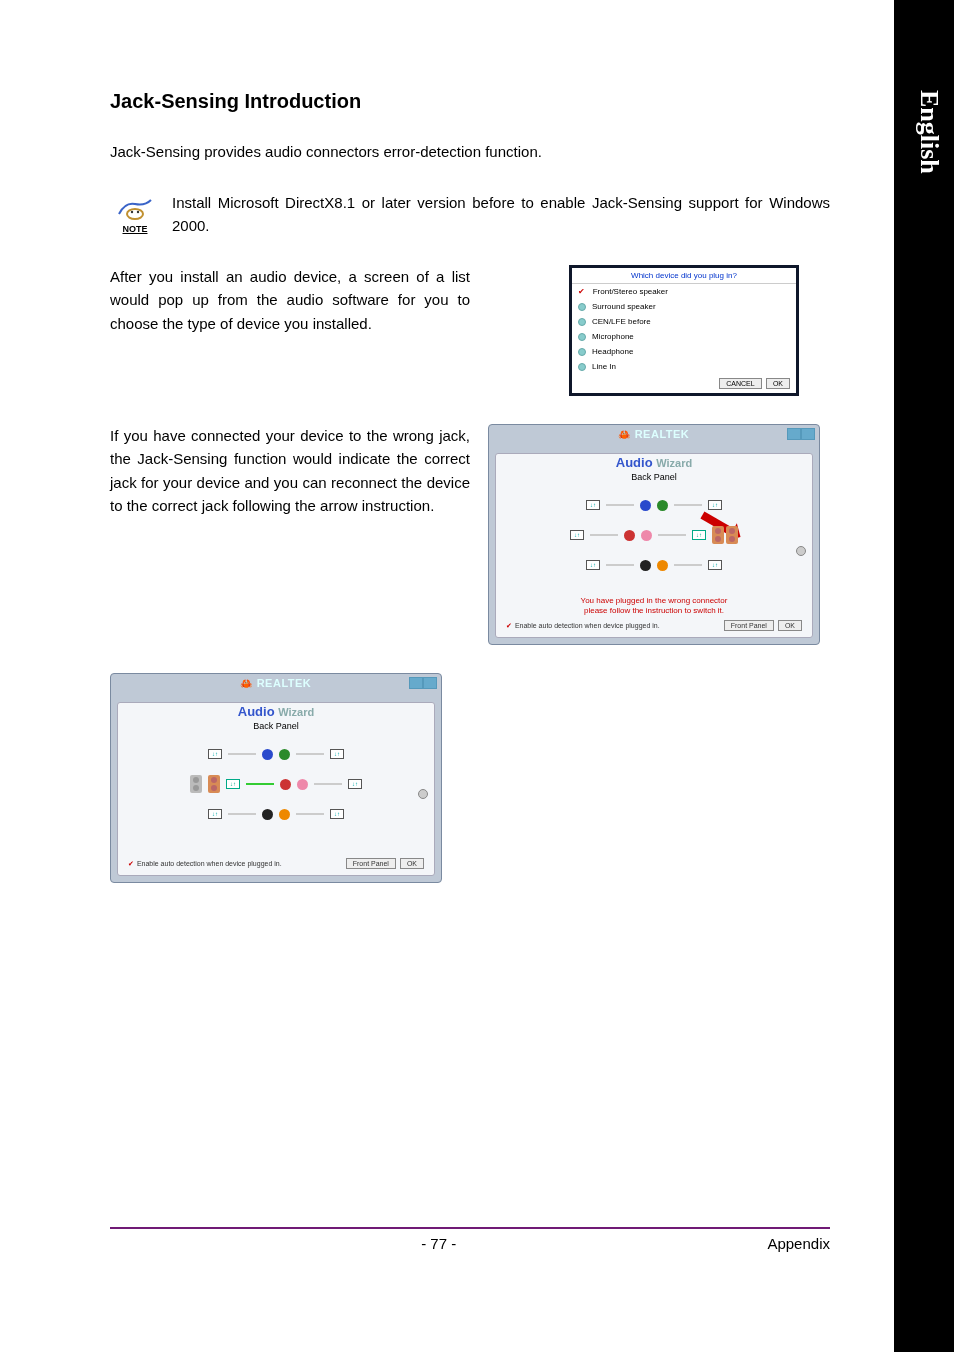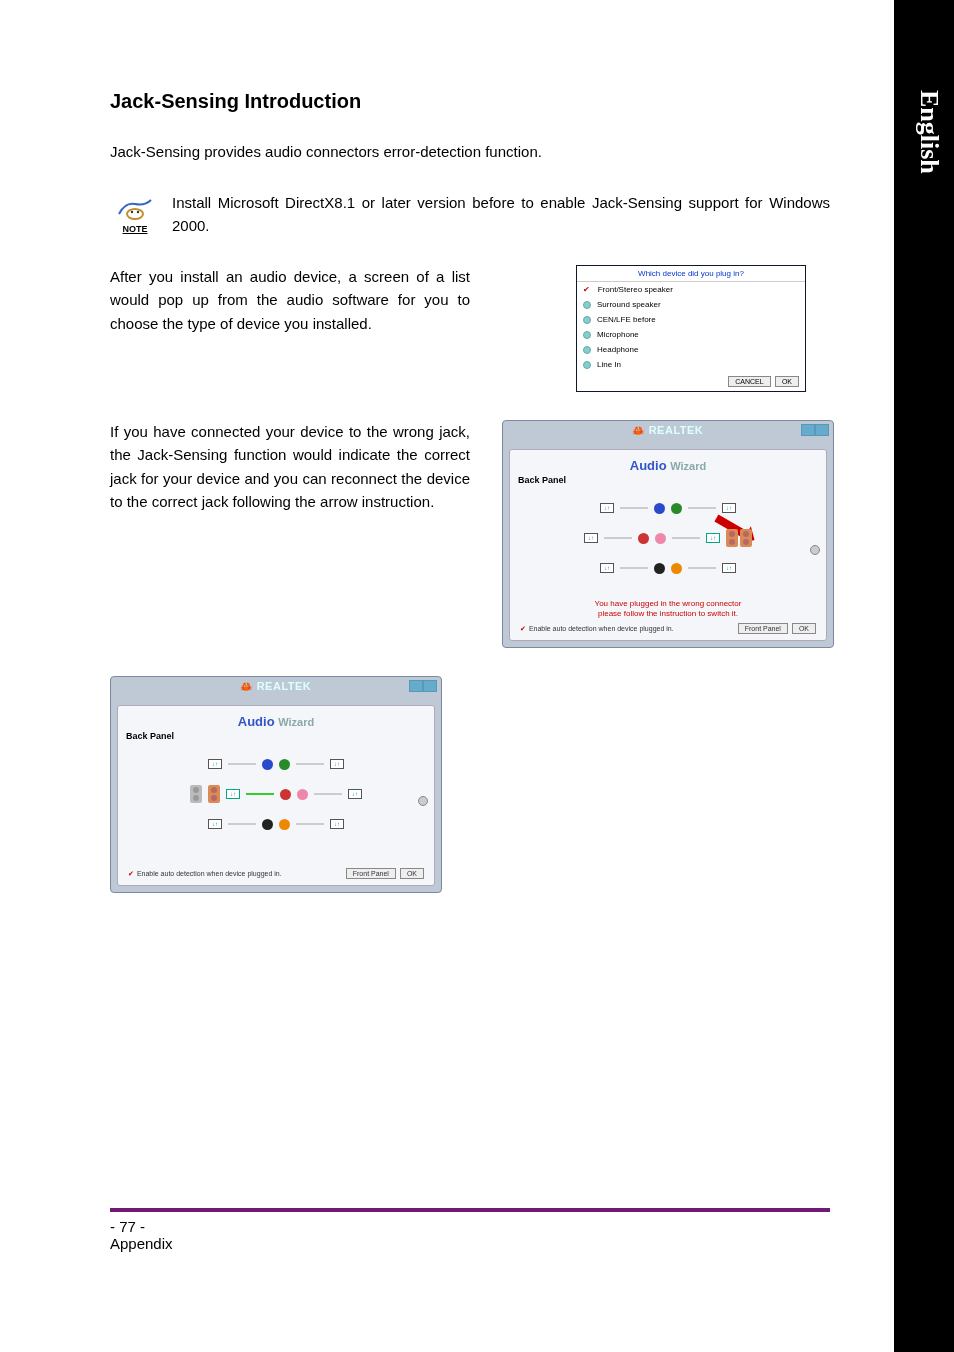--- a/index.html
+++ b/index.html
@@ -6,44 +6,44 @@
   body { width: 954px; height: 1352px; background: #fff; font-family: Arial, Helvetica, sans-serif; position: relative; }
   .black-bar { position: absolute; top: 0; right: 0; width: 60px; height: 1352px; background: #000; }
   .tab-label { position: absolute; top: 90px; right: 10px; color: #fff; font-family: "Times New Roman", serif; font-weight: bold; font-size: 26px; writing-mode: vertical-rl; text-orientation: mixed; }
   .page { position: absolute; top: 90px; left: 110px; width: 720px; }
   h2 { font-size: 20px; font-weight: bold; margin-bottom: 30px; }
   .intro { font-size: 15px; margin-bottom: 32px; }
   .note-row { display: flex; align-items: flex-start; gap: 12px; margin-bottom: 28px; }
   .note-icon { width: 50px; flex: 0 0 50px; text-align: center; font-size: 9px; }
   .note-icon svg { display: block; margin: 0 auto 2px; }
   .note-text { font-size: 15px; line-height: 1.5; text-align: justify; }
-  .section { display: flex; gap: 32px; margin-bottom: 28px; align-items: flex-start; }
+  .section { display: flex; gap: 18px; margin-bottom: 28px; align-items: flex-start; }
   .section .text { flex: 0 0 360px; font-size: 15px; line-height: 1.55; text-align: justify; }
   .section .fig { flex: 1; }
 
   
-  .dialog1 { width: 230px; border: 1px solid #0f172a; background: #fff; font-size: 8px; margin-left: auto; margin-right: 24px; }
+  .dialog1 { width: 230px; border: 3px solid #0f172a; background: #fff; font-size: 8px; margin-left: auto; margin-right: 31px; }
   .dialog1 .title { text-align: center; color: #0033cc; padding: 3px 0; border-bottom: 1px solid #ccc; }
   .dialog1 .opt { display: flex; align-items: center; gap: 6px; padding: 3px 6px; }
   .dialog1 .opt .dot { width: 8px; height: 8px; border-radius: 50%; background: #8cc; border: 1px solid #6aa; flex: 0 0 8px; }
   .dialog1 .opt.sel::before { content:"✔"; color:#c00; font-size:8px; margin-right:2px; }
   .dialog1 .btns { text-align: right; padding: 4px 6px; }
   .mini-btn { display: inline-block; border: 1px solid #888; font-size: 7px; padding: 1px 6px; background:#eee; margin-left:2px; }
 
   
   .rt-window { width: 332px; background: #bfc9d6; border: 1px solid #7a8aa0; position: relative; font-size: 8px; border-radius: 4px; }
   .rt-titlebar { height: 22px; position:relative; }
   .rt-brand { text-align: center; color: #dff; font-family: "Trebuchet MS", sans-serif; font-size: 11px; font-weight: bold; letter-spacing: .5px; padding-top: 3px; }
   .rt-brand .crab { font-size: 10px; margin-right:3px; }
   .rt-winbtns { position: absolute; top: 3px; right: 4px; display:flex; gap:0; }
   .rt-winbtn { width: 14px; height: 12px; background: #6ac; border: 1px solid #59b; }
-  .rt-inner { margin: 6px; background: #f4f6f9; border: 1px solid #aab; border-radius: 3px; padding: 8px 8px 6px; position: relative; }
+  .rt-inner { margin: 6px; background: #f4f6f9; border: 1px solid #aab; border-radius: 3px; padding: 1px 8px 6px; position: relative; }
   .aw-title { text-align:center; font-family: Arial; color:#3355cc; font-weight:bold; font-size:13px; }
   .aw-title .wiz { color:#8aa; font-size:11px; }
-  .aw-sub { text-align:left; font-size:9px; margin: 2px 0 8px; font-weight: bold; }
+  .aw-sub { text-align:center; font-size:9px; margin: 2px 0 8px; }
   .panel-grid { width: 240px; margin: 0 auto; position: relative; height: 100px; }
   .jrow { display:flex; align-items:center; justify-content:center; gap:6px; height:30px; }
   .jarrow { width: 28px; height:2px; background:#ccc; position:relative; }
   .jarrow.grn { background:#3c3; }
   .jack { width:11px; height:11px; border-radius:50%; background:#555; }
   .jack.blue{background:#2a4acc;} .jack.grn{background:#2a8a2a;} .jack.red{background:#c33;} .jack.blk{background:#222;} .jack.pnk{background:#e8a;} .jack.org{background:#e80;}
   .plug { width:14px; height:10px; border:1px solid #555; background:#fff; font-size:6px; display:flex; align-items:center; justify-content:center; color:#0aa; }
   .spk { display:flex; gap:2px; }
   .spk-box { width:12px; height:18px; background:#d88b55; border-radius:2px; position:relative; }
   .spk-box::before,.spk-box::after{content:"";position:absolute;left:3px;width:6px;height:6px;border-radius:50%;background:#b66;}
@@ -51,21 +51,21 @@
   .spk.muted .spk-box { background:#bbb; } .spk.muted .spk-box::before,.spk.muted .spk-box::after{background:#999;}
   .warn { color:#c00; text-align:center; font-size:8px; margin-top:6px; line-height:1.2; }
   .rt-footer { display:flex; align-items:center; justify-content:space-between; padding: 5px 2px 0; font-size:7px; color:#333; }
   .rt-footer .chk::before { content:"✔"; color:#c00; margin-right:3px; }
   .big-arrow { position:absolute; width:36px; height:8px; background:#c00; }
   .big-arrow::after { content:""; position:absolute; width:0; height:0; border:10px solid transparent; }
   .big-arrow.diag { transform: rotate(30deg); right: 38px; top: 30px; }
   .big-arrow.diag::after { border-left-color:#c00; right:-18px; top:-6px; }
   .vol-ctrl { position:absolute; right:6px; top:50%; width:10px; height:10px; border-radius:50%; background:#ccc; border:1px solid #888; }
 
-  .footer-bar { position: absolute; bottom: 100px; left: 110px; width: 720px; border-top: 4px solid #701a75; padding-top: 6px; display: flex; justify-content: space-between; font-size: 15px; flex-direction: column; }
+  .footer-bar { position: absolute; bottom: 100px; left: 110px; width: 720px; border-top: 2px solid #701a75; padding-top: 6px; display: flex; justify-content: space-between; font-size: 15px; }
 </style>
 </head>
 <body>
 
 <div class="black-bar"></div>
 <div class="tab-label">English</div>
 
 <div class="page">
   <h2>Jack-Sensing Introduction</h2>
   <p class="intro">Jack-Sensing provides audio connectors error-detection function.</p>

